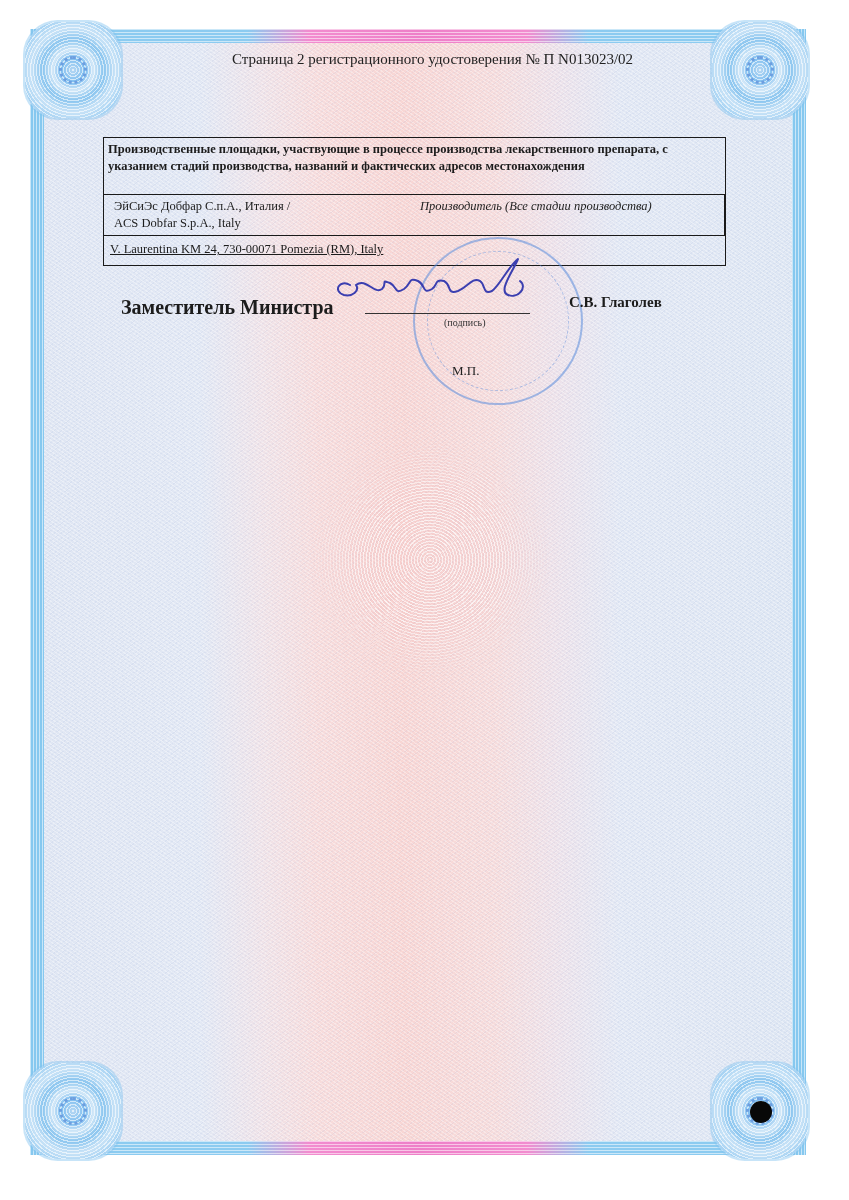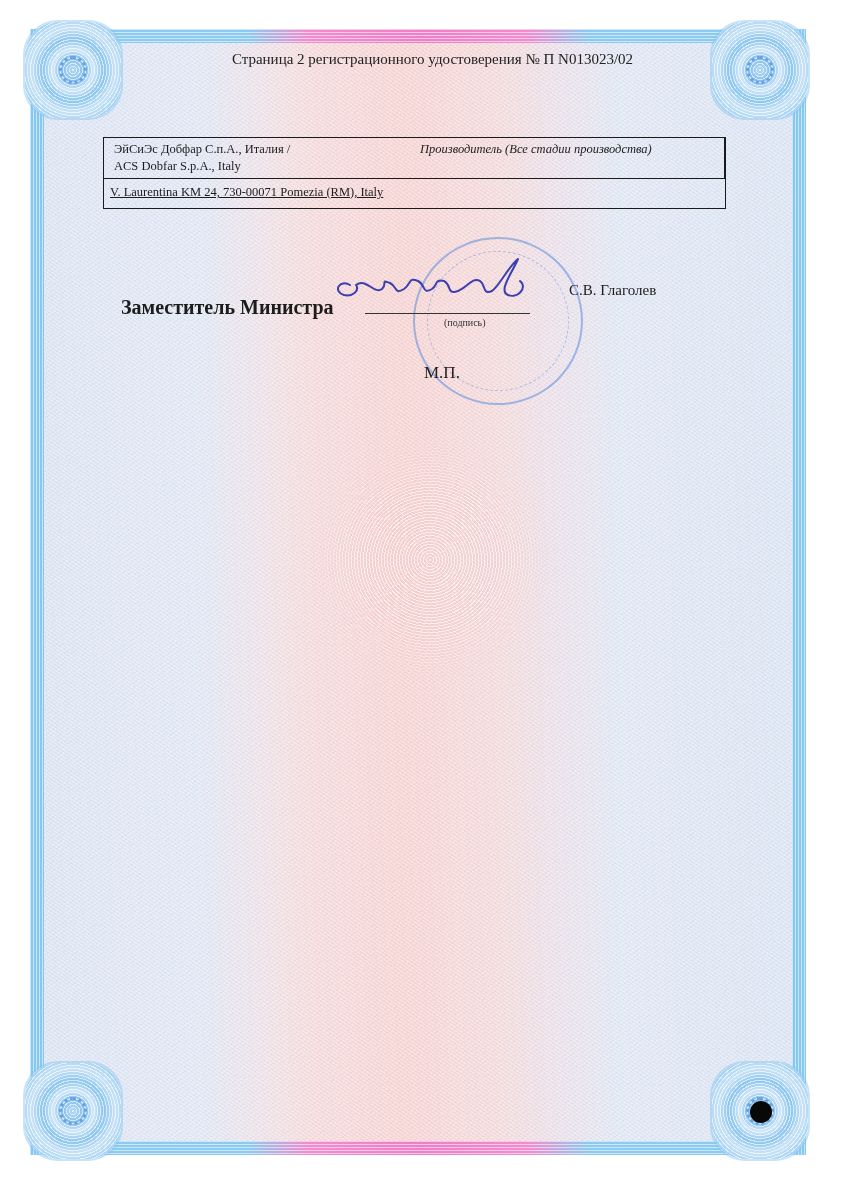--- a/index.html
+++ b/index.html
@@ -82,30 +82,30 @@
     .row-maker { height: 40px; }
     .maker-stage { width: 309px; border-right: 1.5px solid #1a1a1a; font-style: italic; }
     .maker-name { flex: 1; padding-left: 10px; }
     .row-address { height: 29px; text-decoration: underline; }
     .row-address .cell { padding-left: 6px; padding-top: 5px; }
     
     .signer-title {
       position: absolute; left: 121px; top: 296px; font-size: 20px; font-weight: bold;
     }
     .signer-name {
-      position: absolute; left: 569px; top: 282px; font-size: 15px; font-weight: normal;
+      position: absolute; left: 569px; top: 294px; font-size: 15px; font-weight: bold;
     }
     .sign-line {
       position: absolute; left: 365px; top: 313px; width: 165px; border-top: 1px solid #333;
     }
     .sign-caption {
       position: absolute; left: 424px; top: 317px; font-size: 10px; color: #333; padding-left: 20px;
     }
     .seal-mark {
-      position: absolute; left: 424px; top: 363px; font-size: 17px; color: #222;
+      position: absolute; left: 452px; top: 363px; font-size: 13px; color: #222;
     }
     .stamp {
       position: absolute; left: 413px; top: 237px; width: 170px; height: 168px;
       border-radius: 50%;
       border: 2px solid rgba(90,140,220,0.55);
       box-sizing: border-box;
     }
     .stamp::before {
       content: ""; position: absolute; left: 12px; top: 12px; right: 12px; bottom: 12px;
       border-radius: 50%; border: 1px dashed rgba(90,140,220,0.45);
@@ -127,20 +127,23 @@
 
 <div class="corner corner-tl"></div>
 <div class="corner corner-tr"></div>
 <div class="corner corner-bl"></div>
 <div class="corner corner-br"></div>
 <div class="punch-hole"></div>
 
 <div class="page-header">Страница 2 регистрационного удостоверения № П N013023/02</div>
 
 <div class="sites-table">
+  <div class="row row-title">
+    <div class="cell">Производственные площадки, участвующие в процессе производства лекарственного препарата, с указанием стадий производства, названий и фактических адресов местонахождения</div>
+  </div>
   <div class="row row-maker">
     <div class="cell maker-name">
       <div>ЭйСиЭс Добфар С.п.А., Италия /</div>
       <div>ACS Dobfar S.p.A., Italy</div>
     </div>
     <div class="cell maker-stage">Производитель (Все стадии производства)</div>
   </div>
   <div class="row row-address">
     <div class="cell">V. Laurentina KM 24, 730-00071 Pomezia (RM), Italy</div>
   </div>

